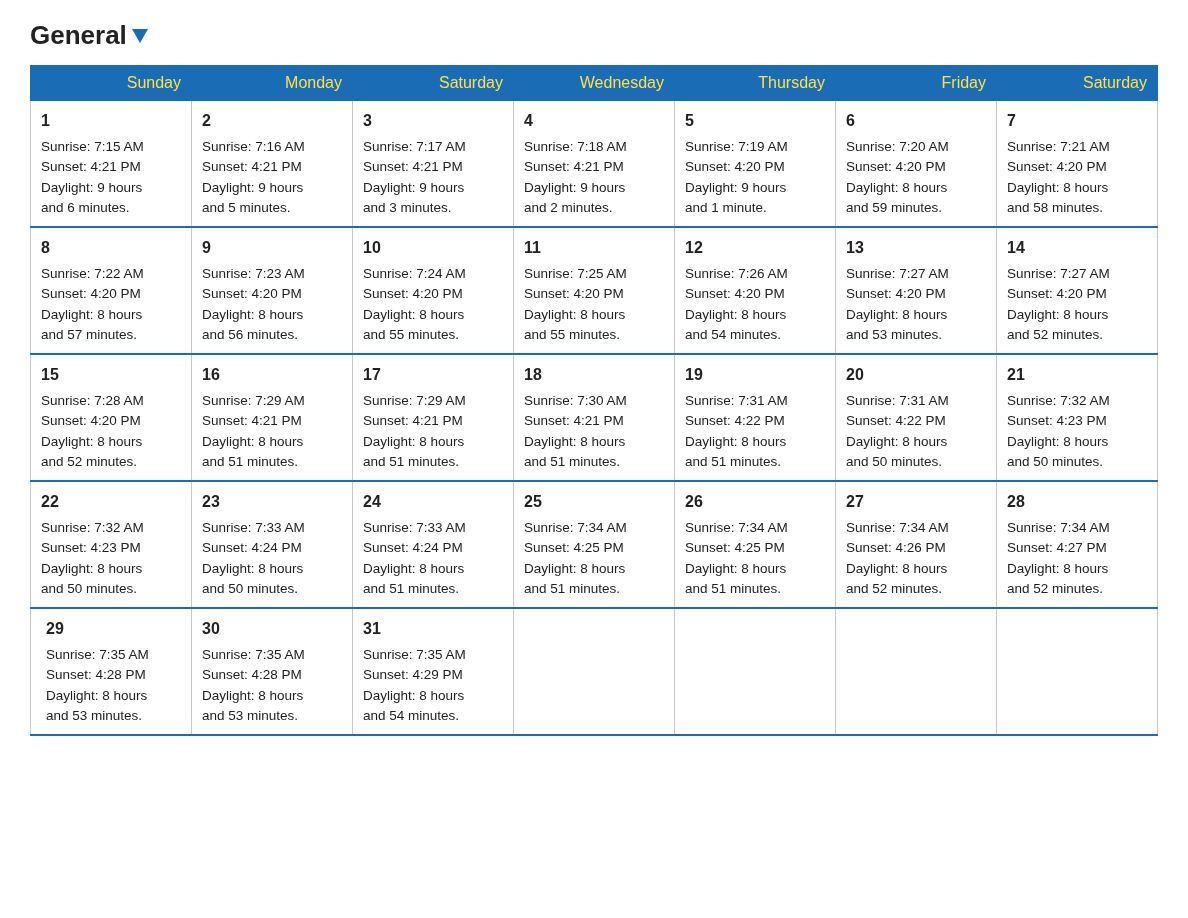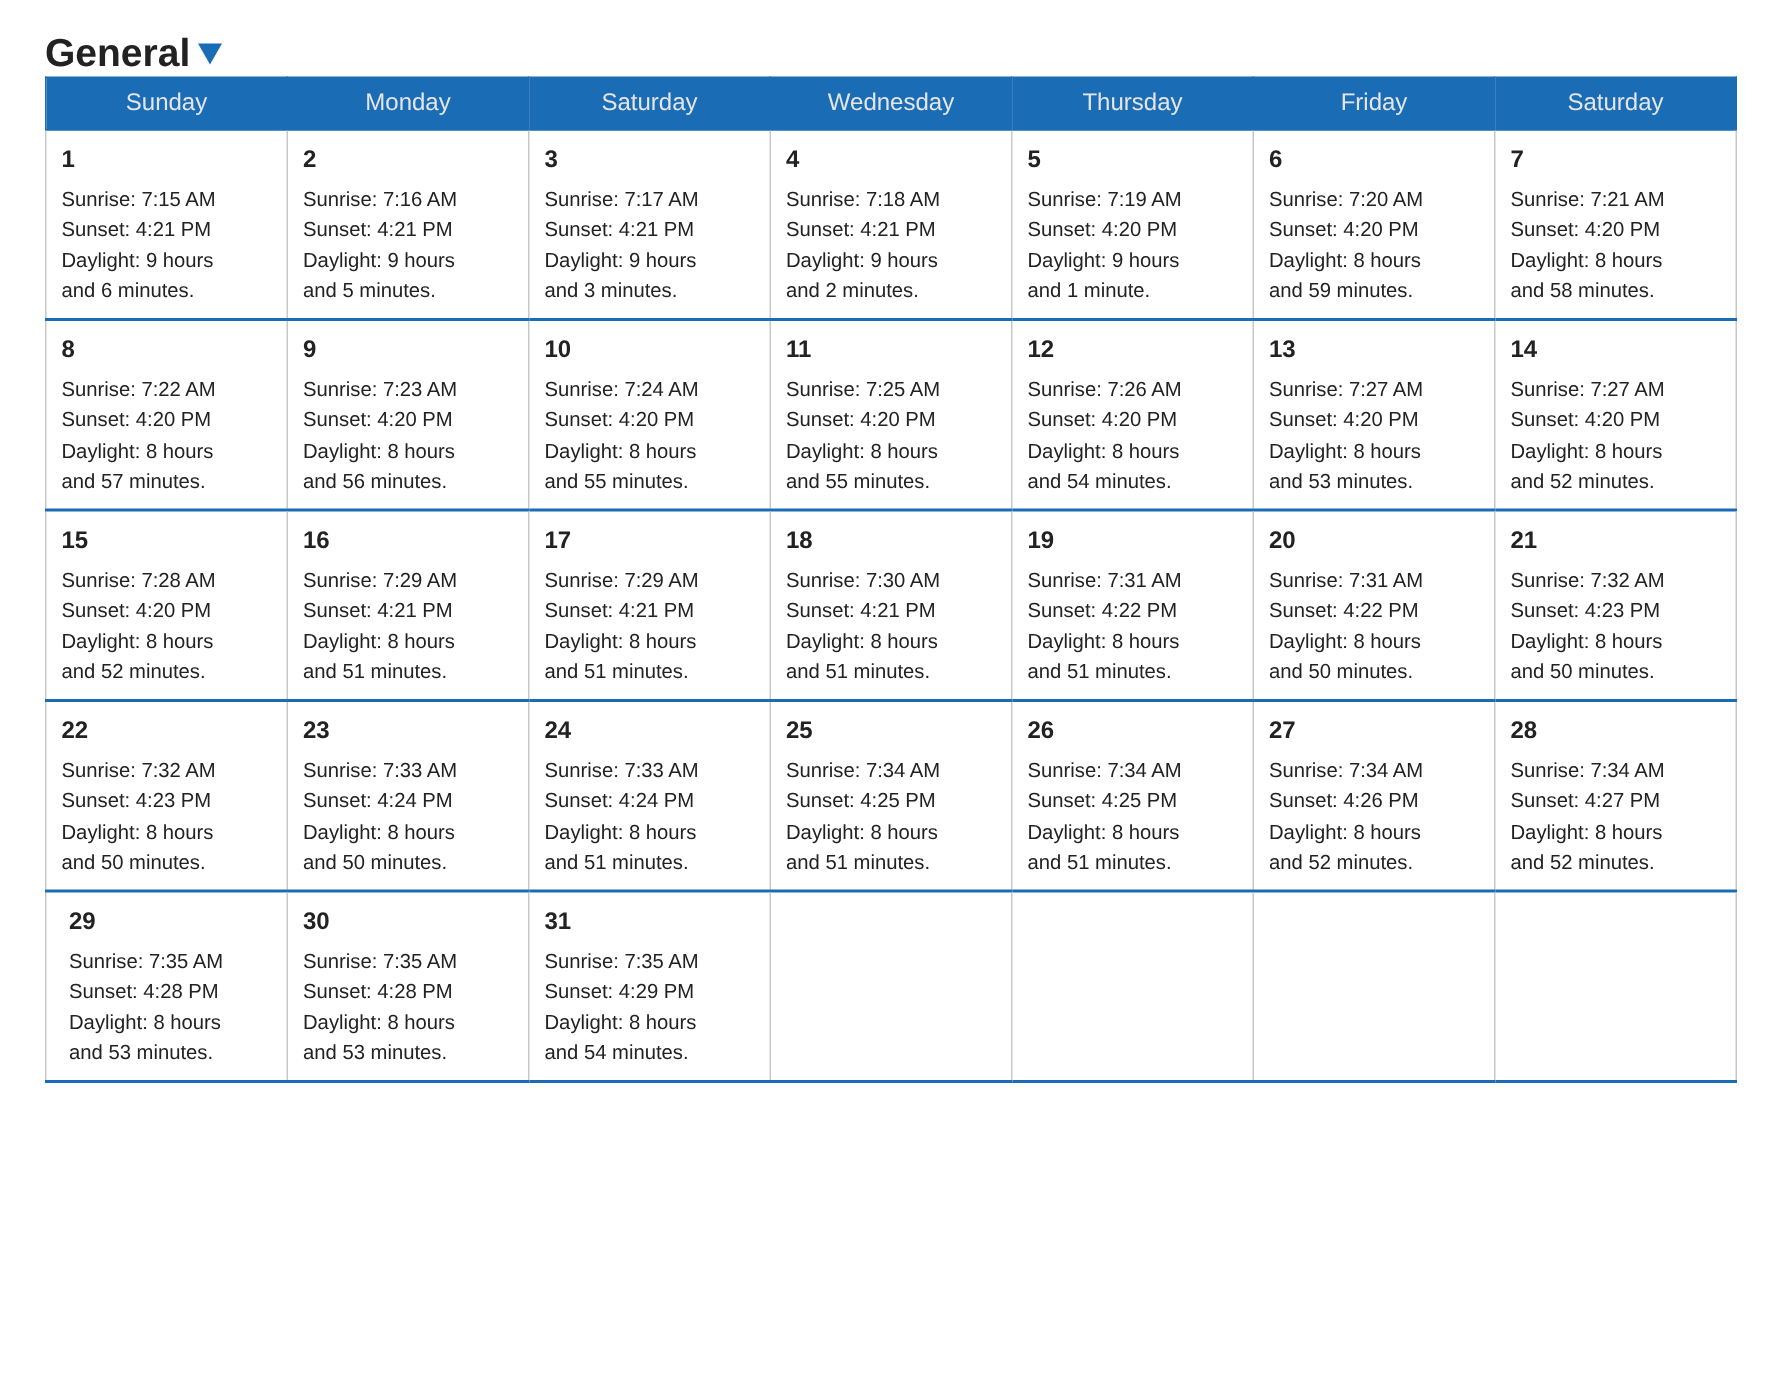--- a/index.html
+++ b/index.html
@@ -9,21 +9,21 @@
       color: #222;
       width: 1188px;
       min-height: 918px;
       padding: 20px 30px;
     }
 
     .header {
       display: flex;
       justify-content: space-between;
       align-items: center;
-      margin-bottom: 4px;
+      margin-bottom: 18px;
     }
 
     .logo {
       display: flex;
       flex-direction: column;
       align-items: flex-start;
     }
 
     .title-block {
       text-align: right;
@@ -46,25 +46,25 @@
       width: 100%;
       border-collapse: collapse;
       table-layout: fixed;
     }
 
     thead tr {
       background-color: #1a6db5;
     }
 
     thead th {
-      color: #e5e5e5;
+      color: #fde047;
       font-size: 16px;
       font-weight: normal;
       padding: 8px 10px;
-      text-align: center;
+      text-align: right;
       border: 1px solid #1a6db5;
     }
 
     tbody td {
       vertical-align: top;
       padding: 8px 10px;
       font-size: 13.5px;
       line-height: 1.5;
       color: #222;
       border: 1px solid #c8c8c8;

